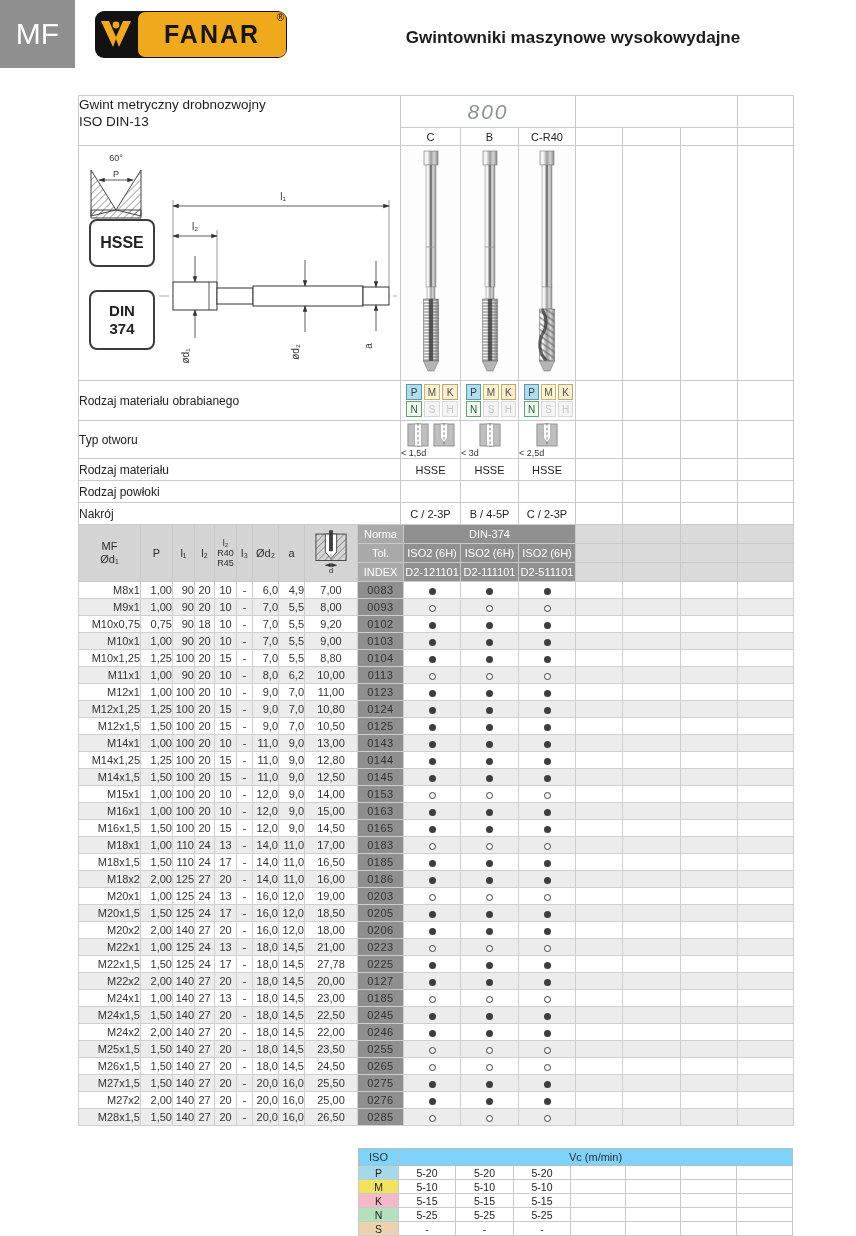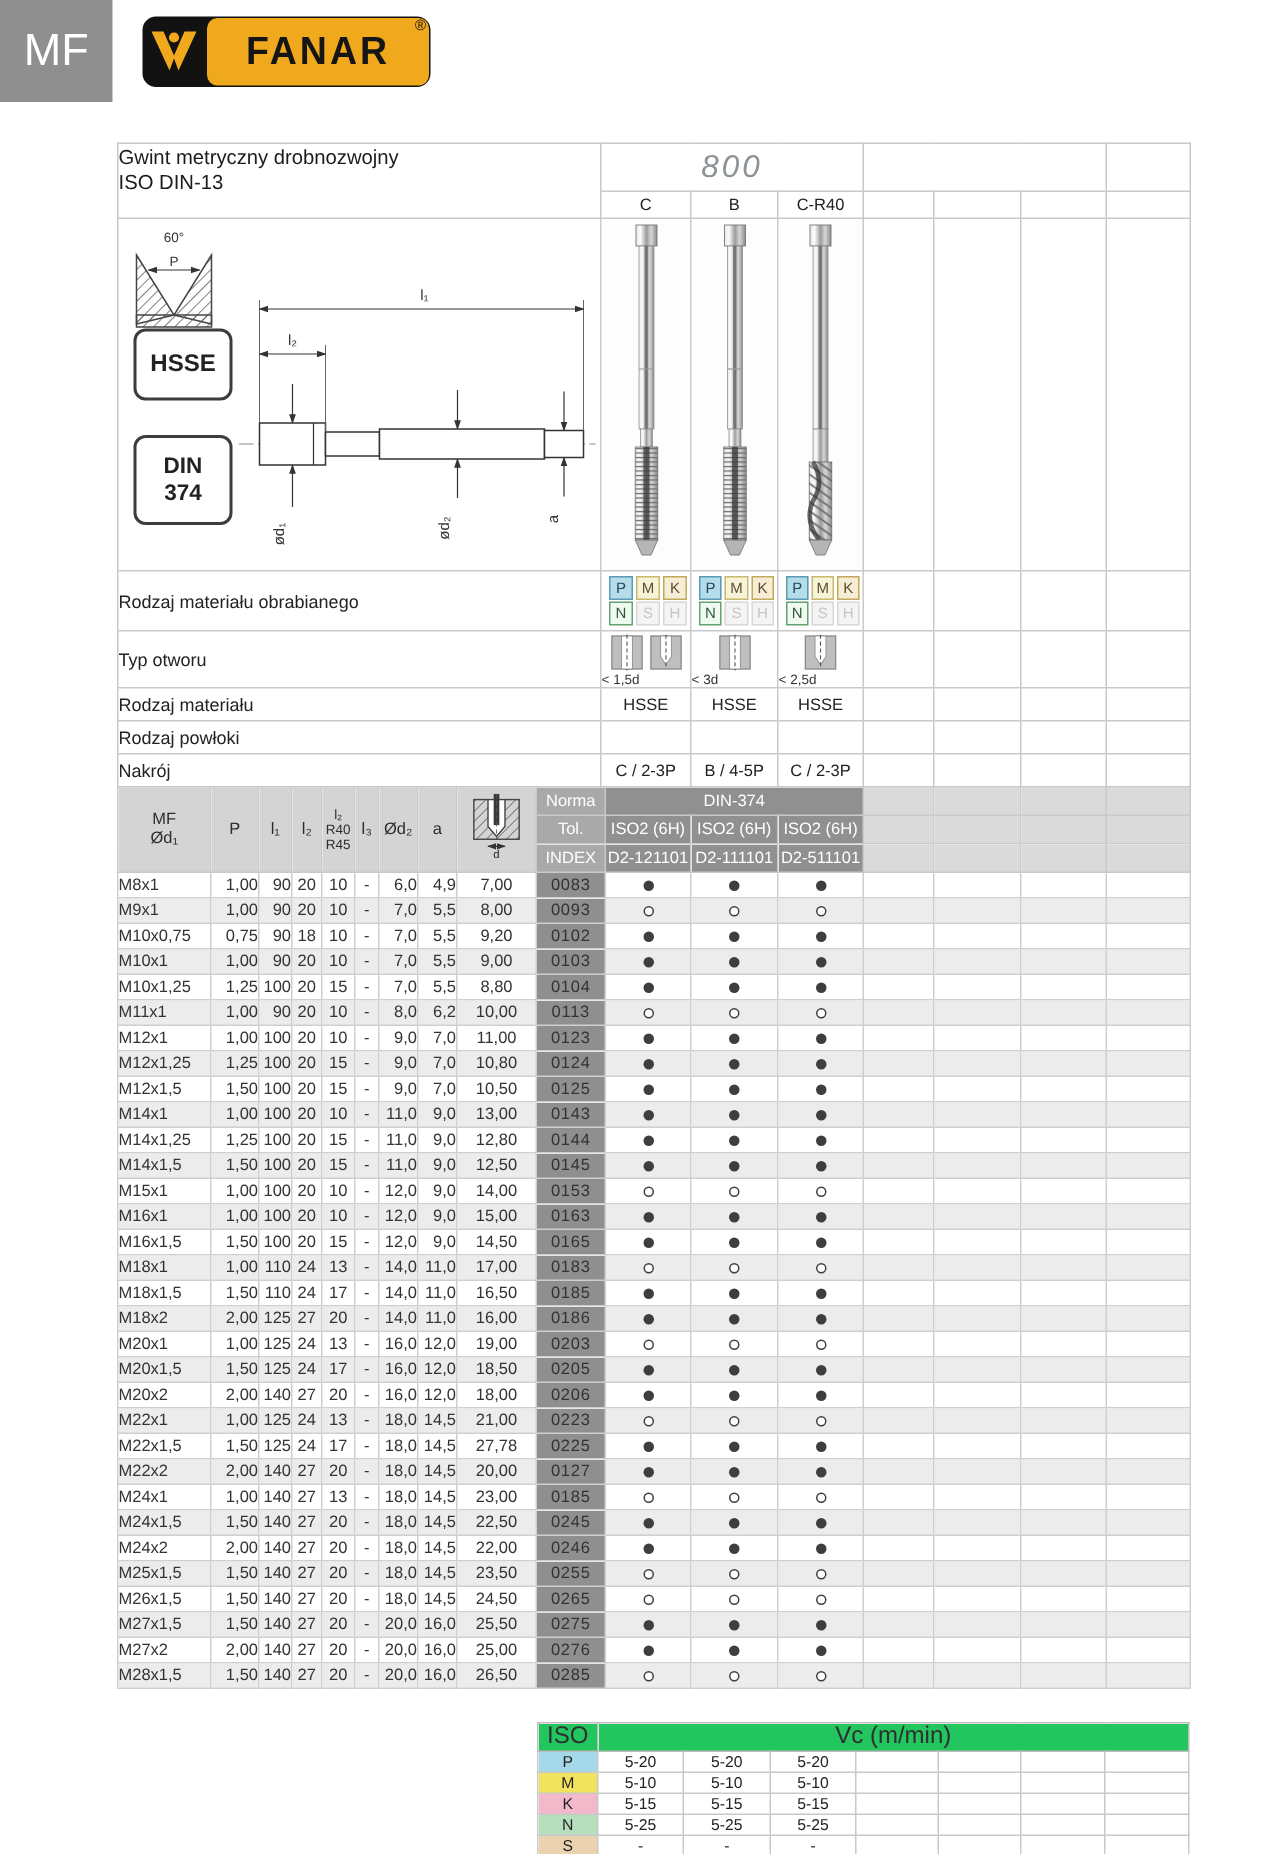--- a/index.html
+++ b/index.html
@@ -48,33 +48,33 @@
   
   #specTable{position:absolute;left:78px;top:524px;width:715px;}
   #specTable th{font-size:11px;}
   th.hL{background:#d4d4d4;color:#2d2d2d;border-color:#bdbdbd;line-height:13px;}
   th.hL .sub3{font-size:9px;line-height:10px;}
   th.meta{background:#a9a9a9;color:#fff;font-size:10px;height:18px;border-color:#c2c2c2;}
   th.val{background:#909090;color:#fff;font-size:10.5px;height:18px;border-color:#c2c2c2;}
   th.fillh{background:#dadada;border-color:#c6c6c6;}
   #specTable tbody td{font-size:11px;color:#333;height:16px;border-color:#cfcfcf;}
   #specTable tbody tr:nth-child(even) td{background:#ececec;}
-  td.td-name{text-align:left;padding-left:7px;}
+  td.td-name{text-align:right;padding-left:7px;}
   td.num{text-align:right;padding-right:5px;}
   td.ctr{text-align:center;}
   td.drill{text-align:center;padding-right:14px;}
   td.badge{background:#8f8f8f !important;color:#fff;text-align:center;font-size:10.5px;letter-spacing:.5px;}
   td.dotcell{text-align:center;}
   .dot{display:inline-block;width:7px;height:7px;border-radius:50%;box-sizing:border-box;vertical-align:middle;}
   .dot.f{background:#3e3e3e;}
   .dot.o{border:1.4px solid #3e3e3e;background:#fff;}
 
   
   #vcTable{position:absolute;left:358px;top:1148px;width:434px;}
-  #vcTable th{background:#22c55e;color:#2f2f2f;font-size:16px;height:16px;border-color:#bcbcbc;margin-top:24px;}
+  #vcTable th{background:#7dd3fc;color:#2f2f2f;font-size:11px;height:16px;border-color:#bcbcbc;margin-top:24px;}
   #vcTable td{font-size:10.5px;text-align:center;color:#222;height:13px;border-color:#c9c9c9;}
   td.grp{font-weight:normal;}
 
   svg text{font-family:"Liberation Sans","DejaVu Sans",sans-serif;}
 </style>
 </head>
 <body>
 
 <svg width="0" height="0" style="position:absolute" aria-hidden="true">
   <defs>
@@ -144,20 +144,21 @@
       <svg width="34" height="36" viewBox="0 0 34 36">
         <path d="M2,4 L14,30 L17,22 L20,30 L32,4 L24,4 L17,20 L10,4 z" fill="#f0a81c"></path>
         <circle cx="17" cy="8" r="3.4" fill="#f0a81c"></circle>
       </svg>
     </div>
     <div class="logo-plate">
       <span class="logo-word">FANAR</span>
       <span class="logo-reg">®</span>
     </div>
   </div>
+  <div class="hdr-title">Gwintowniki maszynowe wysokowydajne</div>
 
   <table class="t" id="topTable">
     <colgroup>
       <col style="width:322px">
         <col style="width:60px">
         <col style="width:58px">
         <col style="width:57px">
       <col style="width:47px">
         <col style="width:58px">
         <col style="width:57px">

